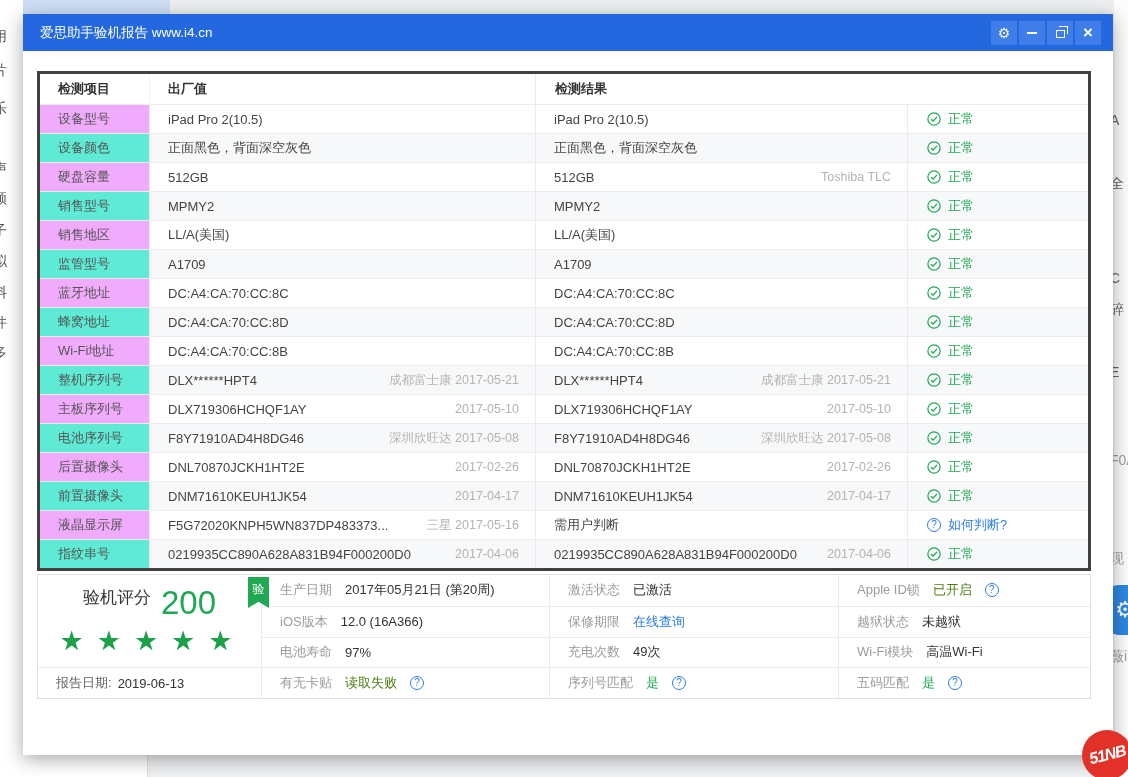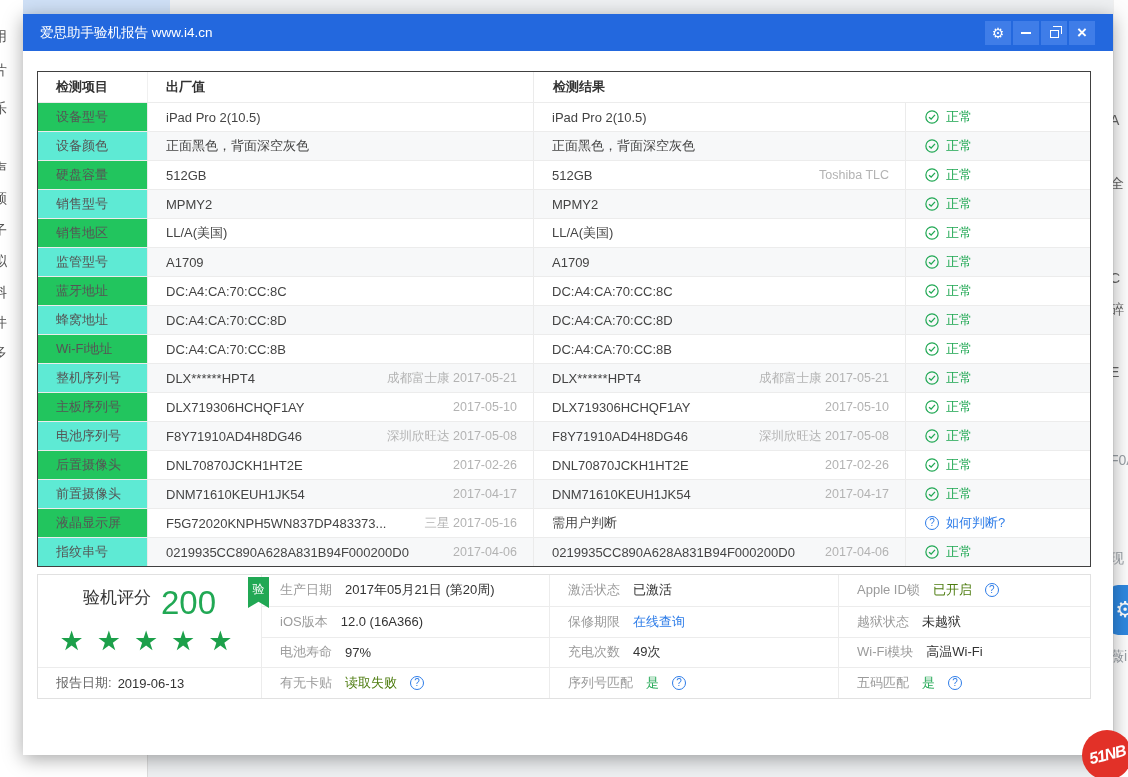--- a/index.html
+++ b/index.html
@@ -13,38 +13,38 @@
   .bg-bottom-white { position:absolute; left:0; top:755px; width:148px; height:22px; background:#fff; border-right:1px solid #ddd; }
   .bg-frag { position:absolute; font-size:14px; color:#555; white-space:nowrap; }
   .bg-frag.right { color:#666; }
   .bg-frag.dim { color:#9aa0a6; }
   .bg-app-icon { position:absolute; left:1108px; top:585px; width:34px; height:50px; border-radius:10px;
                  background:#2f88e0; color:#fff; font-size:22px; line-height:50px; text-align:center; }
 
   
   .window { position:absolute; left:23px; top:14px; width:1090px; height:741px; background:#fff;
             box-shadow:0 4px 18px rgba(0,0,0,.35); }
-  .titlebar { height:37px; background:#2368de; display:flex; align-items:center; padding:0 18px 0 17px; }
+  .titlebar { height:37px; background:#2368de; display:flex; align-items:center; padding:0 12px 0 17px; }
   .titlebar .title { color:#fff; font-size:13.5px; flex:1; }
   .controls { display:flex; gap:2px; }
   .tbtn { width:26px; height:24px; background:#3f7de8; color:#fff; display:flex; align-items:center;
           justify-content:center; font-size:14px; cursor:default; }
   .tbtn .min-glyph { width:10px; height:2px; background:#fff; display:block; }
   .tbtn .rest-glyph { width:9px; height:8px; border:1.5px solid #fff; display:block; position:relative; margin-top:2px; }
   .tbtn .rest-glyph:before { content:""; position:absolute; left:2px; top:-5px; width:8px; height:7px;
           border-top:1.5px solid #fff; border-right:1.5px solid #fff; }
   .tbtn.close-b { font-size:17px; font-weight:bold; }
 
   
-  .dtable { position:absolute; left:14px; top:57px; width:1054px; border:1px solid #404040; font-size:13px; }
+  .dtable { position:absolute; left:14px; top:57px; width:1054px; border:3px solid #404040; font-size:13px; }
   .trow, .thead-row { display:grid; grid-template-columns:110px 386px 372px 186px; align-items:center; }
   .thead-row { height:30px; font-weight:bold; color:#333; background:#fff; }
   .trow { height:29px; color:#444; border-top:1px solid #ececec; background:#fff; }
   .trow.alt { background:#f7f8f9; }
-  .c-label { padding-left:18px; color:#555; background:#22c55e; height:100%; display:flex; align-items:center;
+  .c-label { padding-left:18px; color:#555; background:#f0abfc; height:100%; display:flex; align-items:center;
              border-right:1px solid #ebebeb; }
   .trow.alt .c-label { background:#5eead4; }
   .thead-row .c-label { background:#fff; color:#333; border-right:1px solid #f0f0f0; }
   .c-val { padding:0 16px 0 18px; display:flex; justify-content:space-between; align-items:center; height:100%;
            border-right:1px solid #ebebeb; overflow:hidden; white-space:nowrap; }
   .c-val .note { color:#b3b3b3; font-size:12.5px; }
   .c-res { padding-left:19px; display:flex; align-items:center; gap:7px; }
   .ok-text { color:#21a854; }
   .link { color:#2d7ce8; cursor:pointer; }
   .check-ic { width:14px; height:14px; flex:0 0 14px; }

